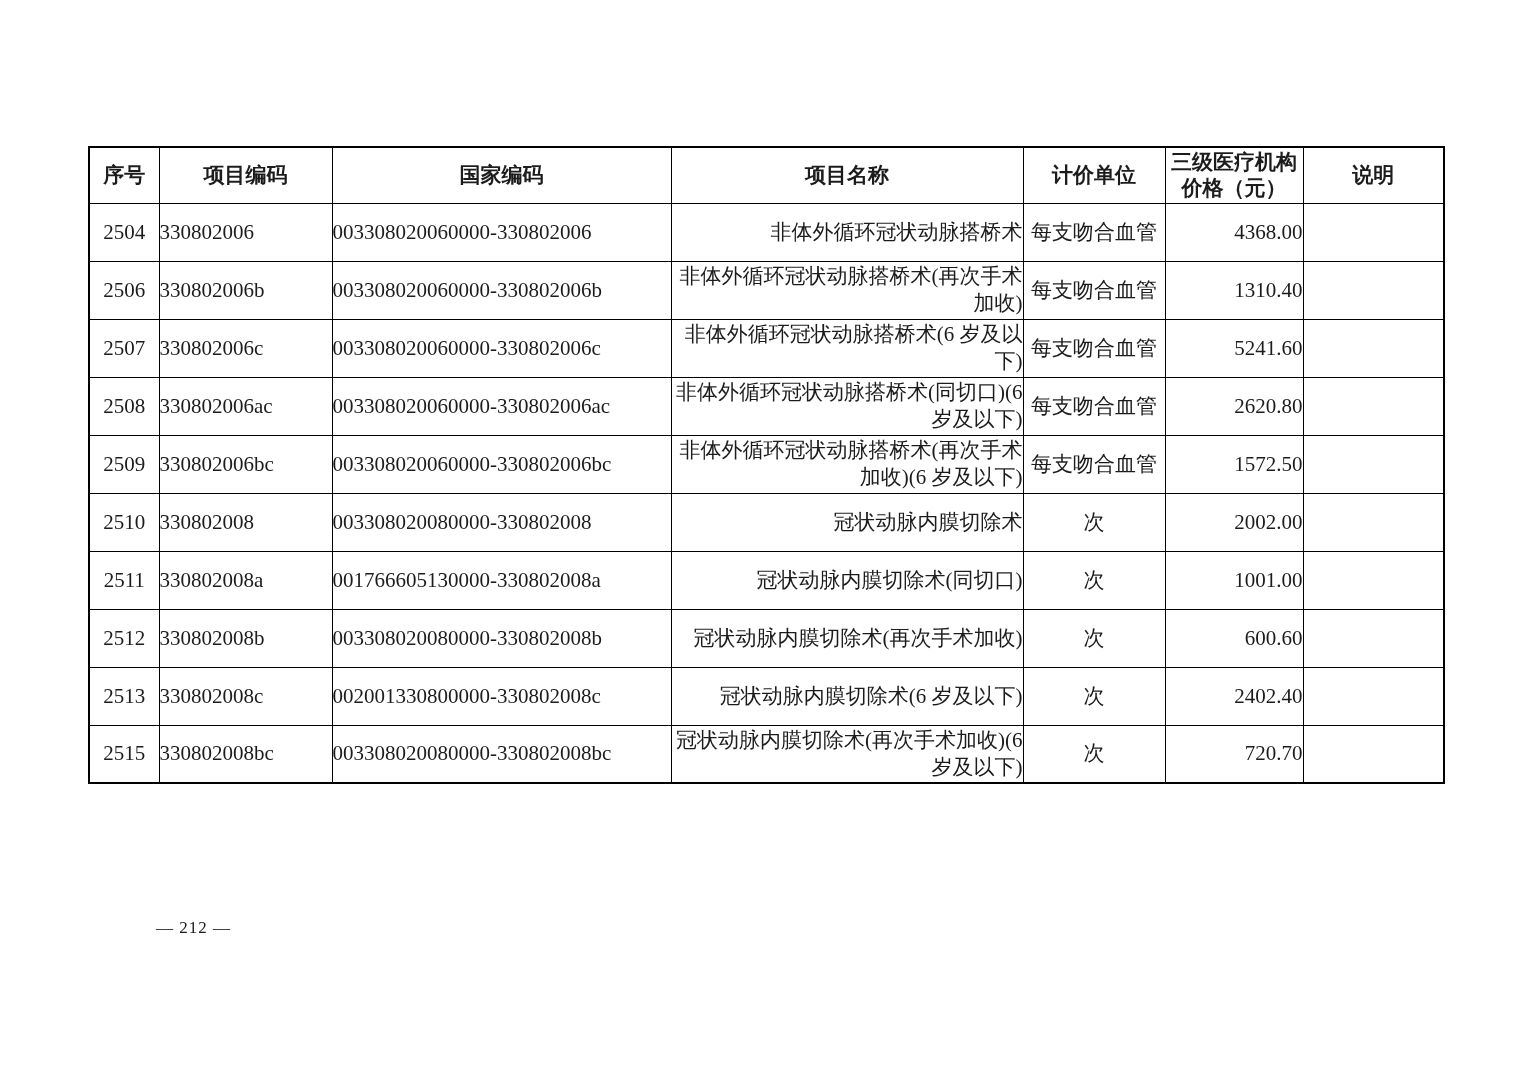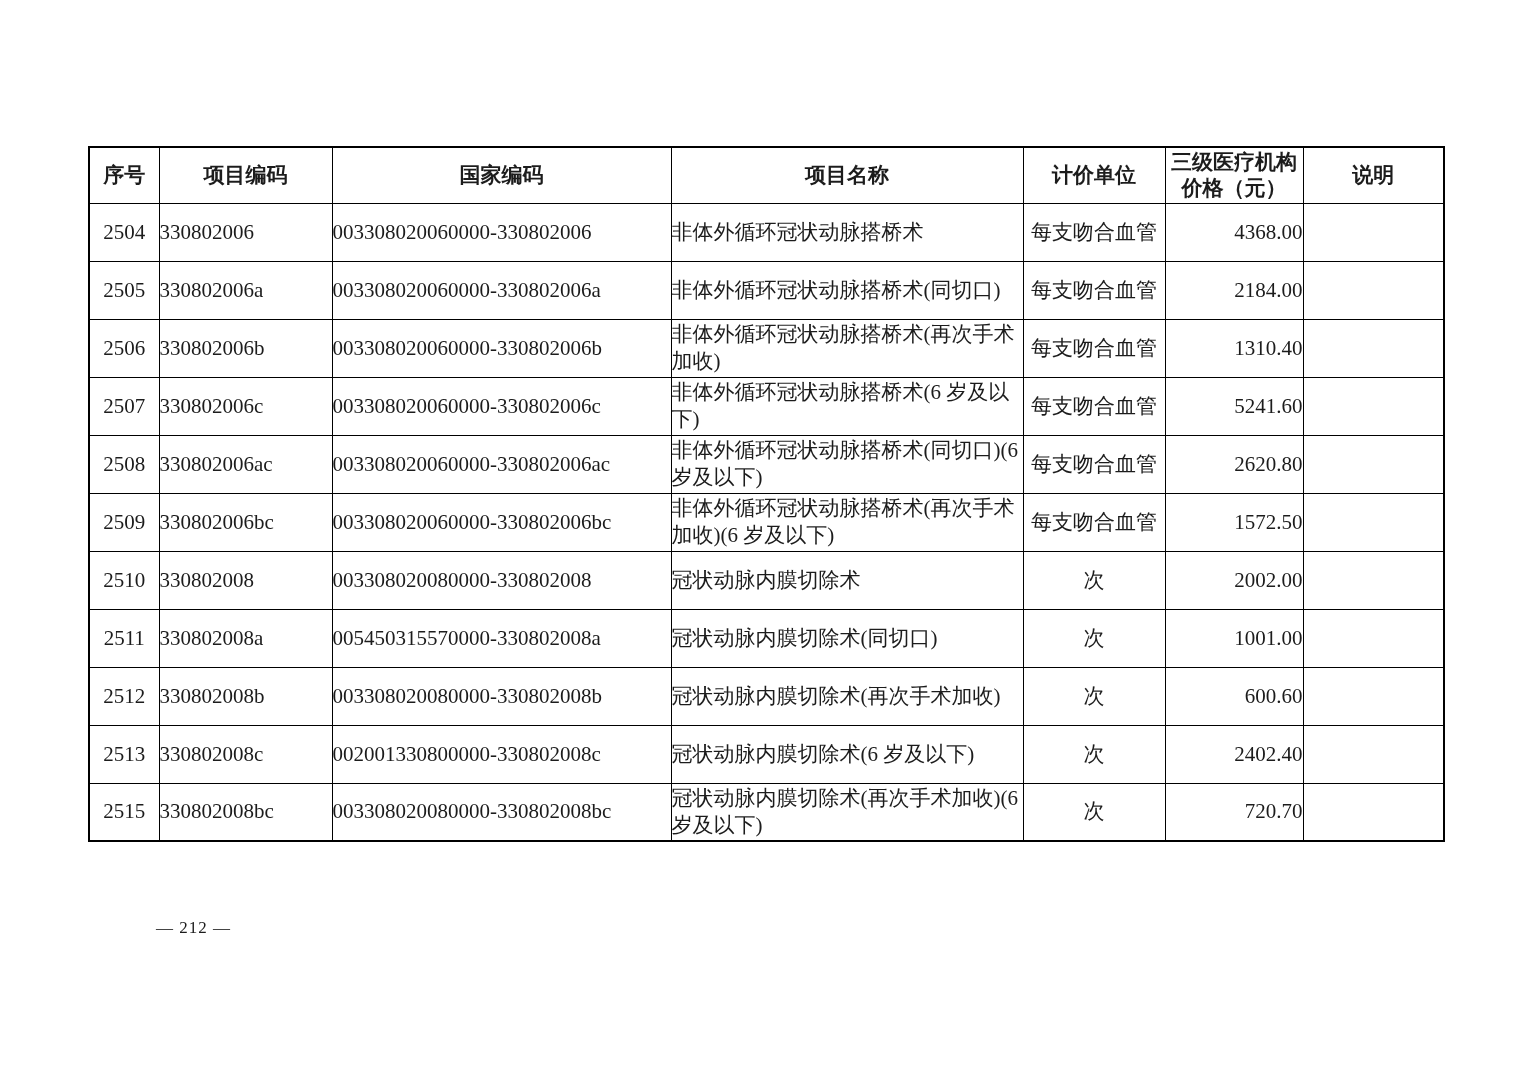--- a/index.html
+++ b/index.html
@@ -39,21 +39,21 @@
     font-size: 21px;
     text-align: center;
     line-height: 26px;
   }
   .price-table td {
     font-size: 21px;
     line-height: 27px;
   }
   .c-seq   { text-align: center; }
   .c-code  { text-align: left; padding-left: 5px; letter-spacing: 0px; }
-  .c-name  { text-align: left; padding: 1px 2px 1px 4px; word-break: break-all; }
+  .c-name  { text-align: right; padding: 1px 2px 1px 4px; word-break: break-all; }
   .c-unit  { text-align: center; }
   .c-price { text-align: right; padding-right: 33px; }
   .c-note  { text-align: center; }
   .hdr-price-line { display: block; }
   .page-number {
     position: absolute;
     left: 156px;
     top: 918px;
     font-family: "Liberation Serif", serif;
     font-size: 17px;
@@ -95,29 +95,20 @@
         <tr>
     <td class="c-seq">2504</td>
     <td class="c-code">330802006</td>
     <td class="c-code">003308020060000-330802006</td>
     <td class="c-name">非体外循环冠状动脉搭桥术</td>
     <td class="c-unit">每支吻合血管</td>
     <td class="c-price">4368.00</td>
     <td class="c-note"></td>
   </tr>
         <tr>
-    <td class="c-seq">2505</td>
-    <td class="c-code">330802006a</td>
-    <td class="c-code">003308020060000-330802006a</td>
-    <td class="c-name">非体外循环冠状动脉搭桥术(同切口)</td>
-    <td class="c-unit">每支吻合血管</td>
-    <td class="c-price">2184.00</td>
-    <td class="c-note"></td>
-  </tr>
-        <tr>
     <td class="c-seq">2506</td>
     <td class="c-code">330802006b</td>
     <td class="c-code">003308020060000-330802006b</td>
     <td class="c-name">非体外循环冠状动脉搭桥术(再次手术加收)</td>
     <td class="c-unit">每支吻合血管</td>
     <td class="c-price">1310.40</td>
     <td class="c-note"></td>
   </tr>
         <tr>
     <td class="c-seq">2507</td>
@@ -151,21 +142,21 @@
     <td class="c-code">330802008</td>
     <td class="c-code">003308020080000-330802008</td>
     <td class="c-name">冠状动脉内膜切除术</td>
     <td class="c-unit">次</td>
     <td class="c-price">2002.00</td>
     <td class="c-note"></td>
   </tr>
         <tr>
     <td class="c-seq">2511</td>
     <td class="c-code">330802008a</td>
-    <td class="c-code">005450315570000-330802008a</td>
+    <td class="c-code">001766605130000-330802008a</td>
     <td class="c-name">冠状动脉内膜切除术(同切口)</td>
     <td class="c-unit">次</td>
     <td class="c-price">1001.00</td>
     <td class="c-note"></td>
   </tr>
         <tr>
     <td class="c-seq">2512</td>
     <td class="c-code">330802008b</td>
     <td class="c-code">003308020080000-330802008b</td>
     <td class="c-name">冠状动脉内膜切除术(再次手术加收)</td>

